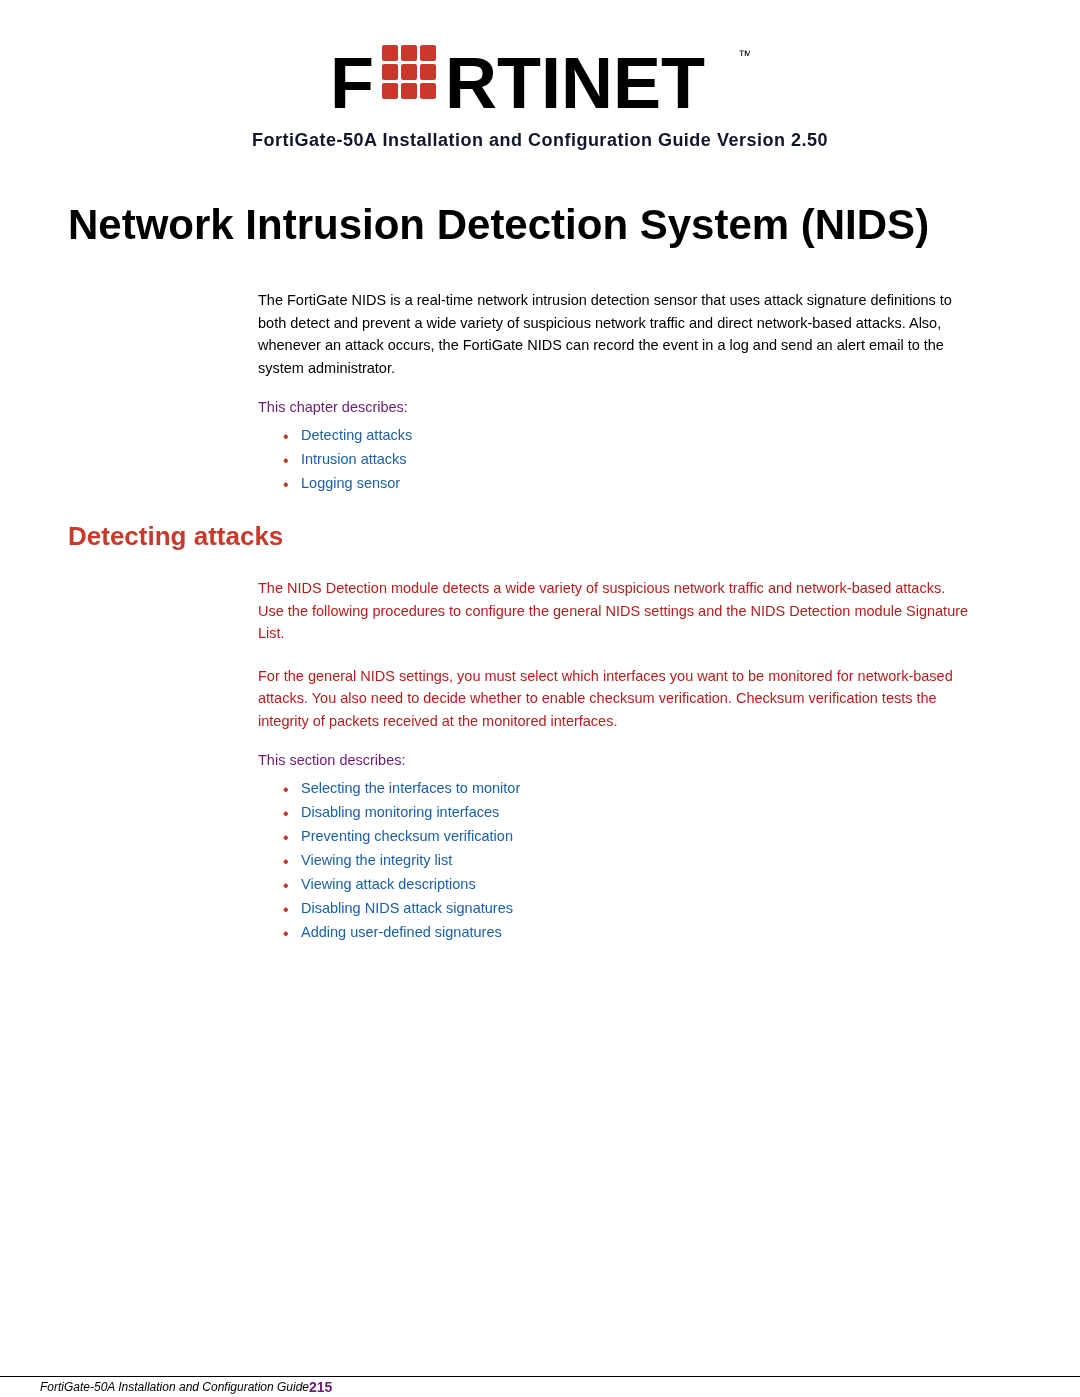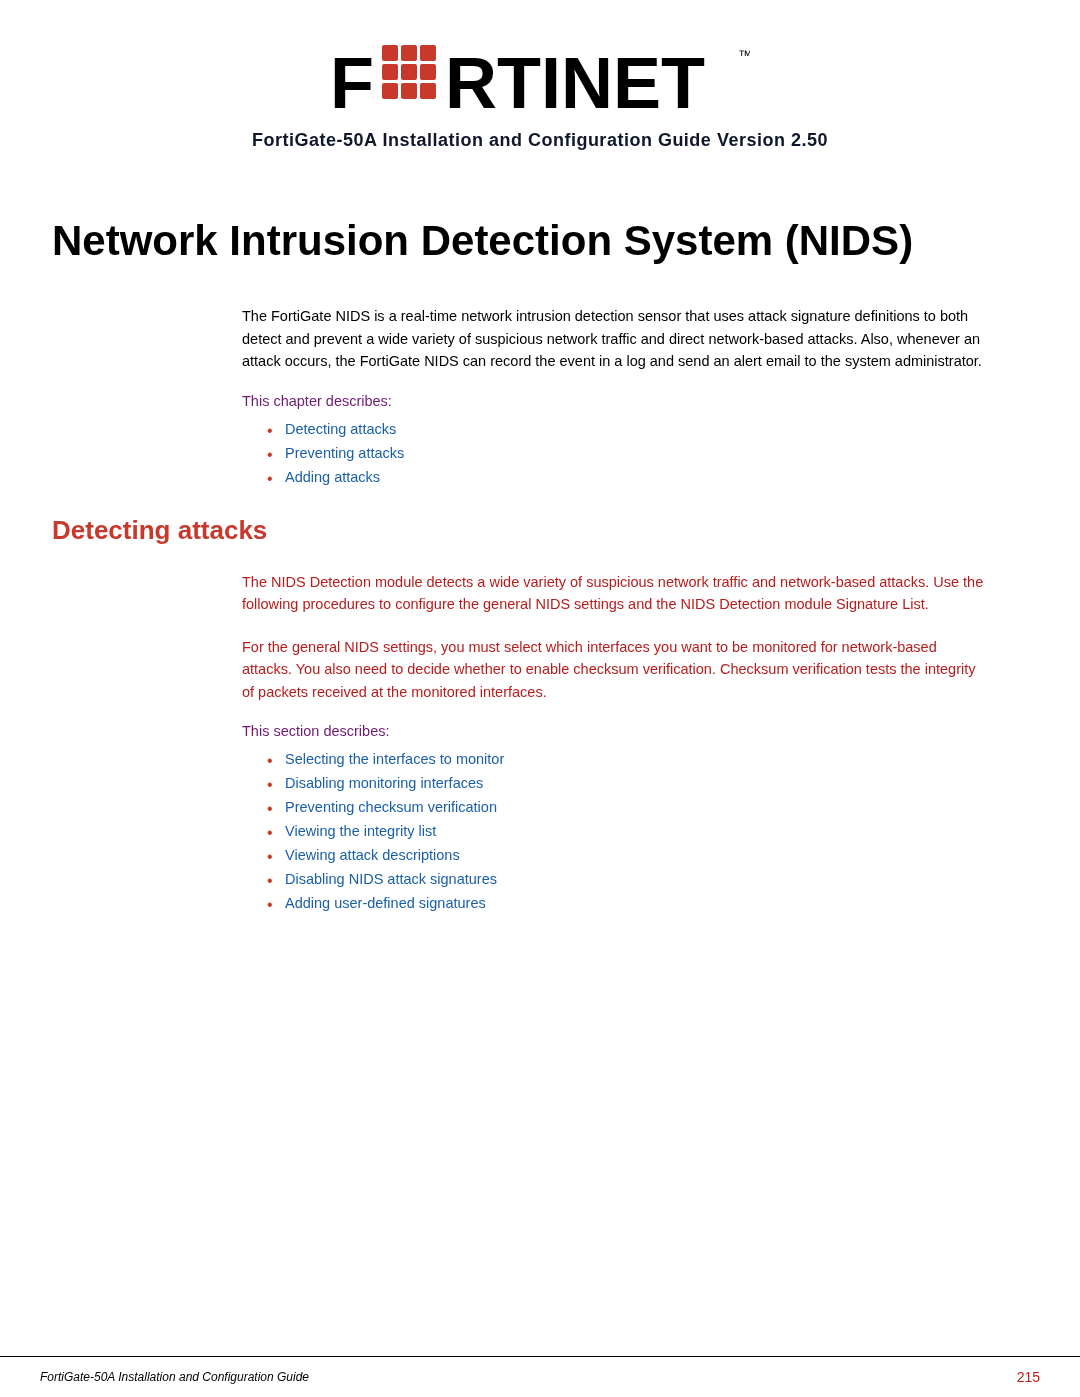--- a/index.html
+++ b/index.html
@@ -44,22 +44,22 @@
       font-size: 18px;
       color: #0f172a;
       font-weight: bold;
       letter-spacing: 0.5px;
       text-align: center;
       margin-top: 5px;
     }
 
     .content {
       flex: 1;
-      padding: 0 52px;
-      margin-top: 46px;
+      padding: 0 68px;
+      margin-top: 30px;
     }
 
     .chapter-title {
       font-size: 42px;
       font-weight: 900;
       color: #000000;
       line-height: 1.15;
       margin-bottom: 40px;
       font-family: Arial Black, Arial, sans-serif;
     }
@@ -120,37 +120,36 @@
       font-size: 14.5px;
       line-height: 1.55;
       color: #b91c1c;
       margin-left: 190px;
       margin-right: 40px;
       margin-bottom: 20px;
     }
 
     .footer {
       border-top: 1px solid #000000;
-      padding: 12px 40px;
-      display: flex;
-      justify-content: space-between;
+      padding: 2px 40px;
+      display: flex;
       align-items: center;
       margin-top: auto;
     }
 
     .footer-text {
       font-size: 12px;
       color: #000000;
       font-style: italic;
     }
 
     .footer-page {
       font-size: 14px;
-      font-weight: normal;
-      color: #b91c1c;
+      font-weight: bold;
+      color: #701a75;
     }
   </style>
 </head>
 <body>
 
 <div class="page">
 
   <div class="header">
     <div class="logo-container">
 
@@ -182,22 +181,22 @@
   <div class="content">
 
     <h1 class="chapter-title">Network Intrusion Detection System (NIDS)</h1>
 
     <p class="intro-text">The FortiGate NIDS is a real-time network intrusion detection sensor that uses attack signature definitions to both detect and prevent a wide variety of suspicious network traffic and direct network-based attacks. Also, whenever an attack occurs, the FortiGate NIDS can record the event in a log and send an alert email to the system administrator.</p>
 
     <p class="section-label">This chapter describes:</p>
 
     <ul class="bullet-list">
       <li><a>Detecting attacks</a></li>
-      <li><a>Preventing attacks</a></li>
-      <li><a>Adding attacks</a></li>
+      <li><a>Intrusion attacks</a></li>
+      <li><a>Logging sensor</a></li>
     </ul>
 
     <h2 class="section-heading">Detecting attacks</h2>
 
     <p class="section-text">The NIDS Detection module detects a wide variety of suspicious network traffic and network-based attacks. Use the following procedures to configure the general NIDS settings and the NIDS Detection module Signature List.</p>
 
     <p class="section-text">For the general NIDS settings, you must select which interfaces you want to be monitored for network-based attacks. You also need to decide whether to enable checksum verification. Checksum verification tests the integrity of packets received at the monitored interfaces.</p>
 
     <p class="section-label">This section describes:</p>
 

